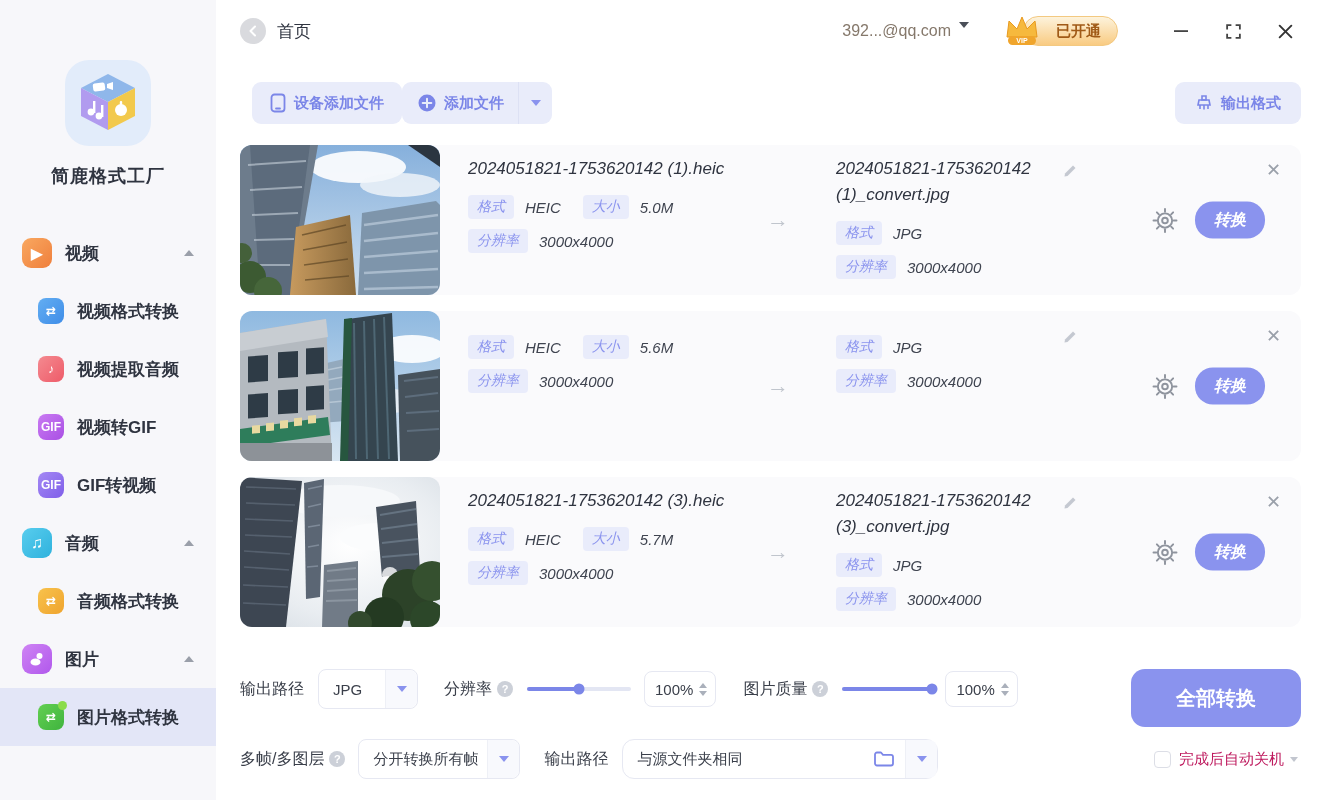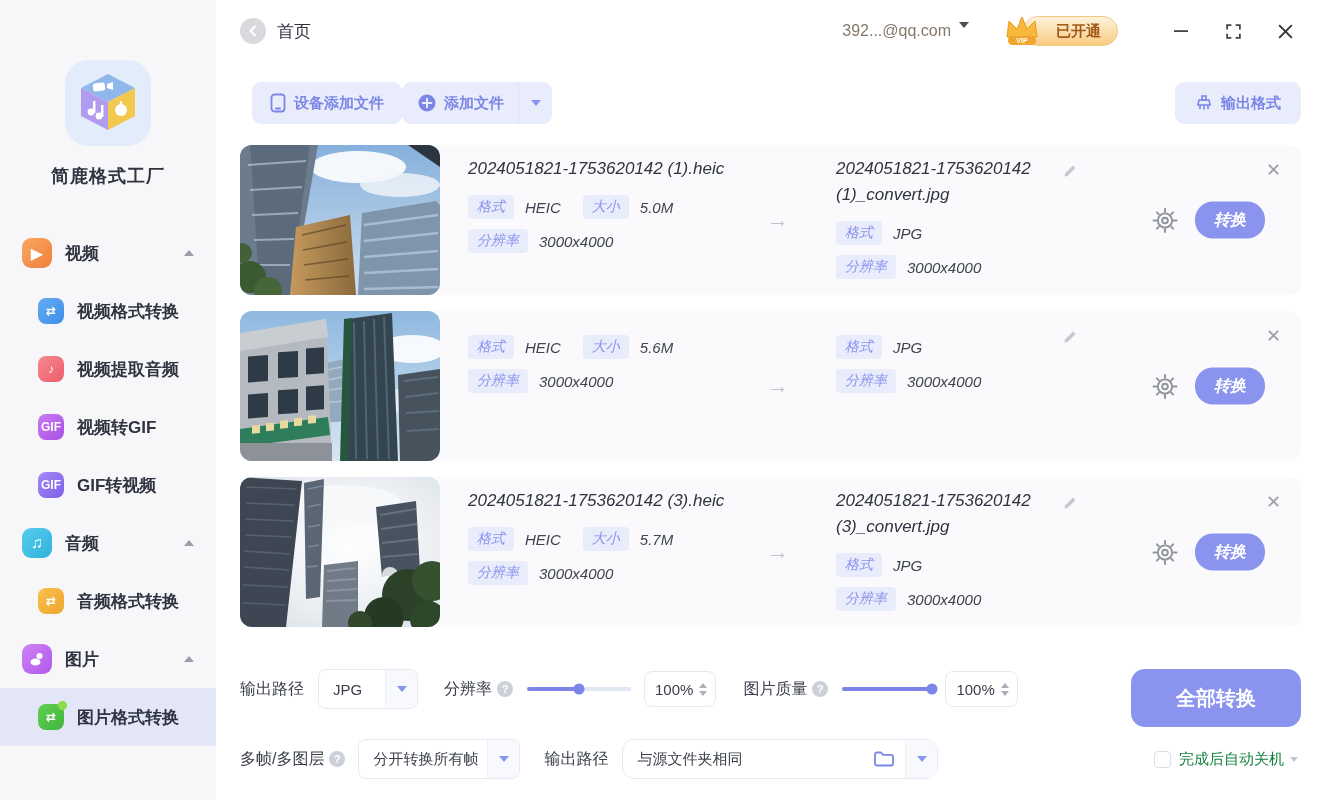--- a/index.html
+++ b/index.html
@@ -92,21 +92,21 @@
   .spin .v { font-size:15px; color:#3a3f4a; }
   .spin .arrows { margin-left:6px; display:flex; flex-direction:column; gap:3px; cursor:pointer; }
   .tri-up { width:0; height:0; border-left:4px solid transparent; border-right:4px solid transparent; border-bottom:5px solid #aab0bb; }
   .tri-dn { width:0; height:0; border-left:4px solid transparent; border-right:4px solid transparent; border-top:5px solid #aab0bb; }
   .path-field { height:40px; background:#fff; border:1px solid #e6e8f2; border-radius:12px; display:flex; align-items:center; width:316px; }
   .path-field .val { padding-left:14px; font-size:15px; color:#3a3f4a; flex:1; }
   .folder-zone { display:flex; align-items:center; padding-right:10px; cursor:pointer; }
   .convert-all { position:absolute; right:25px; top:669px; width:170px; height:58px; border-radius:14px; background:#8a93ee; color:#fff; font-size:20px; font-weight:bold; display:flex; align-items:center; justify-content:center; cursor:pointer; }
   .shutdown { position:absolute; right:28px; top:750px; display:flex; align-items:center; cursor:pointer; }
   .cb { width:17px; height:17px; border:1.5px solid #dcdee6; border-radius:4px; background:#fff; }
-  .shutdown .t { margin-left:8px; font-size:15px; color:#15803d; }
+  .shutdown .t { margin-left:8px; font-size:15px; color:#be185d; }
   .shutdown .c { margin-left:6px; width:0; height:0; border-left:4px solid transparent; border-right:4px solid transparent; border-top:5px solid #c2c6cf; }
 </style>
 </head>
 <body>
 
 <div class="sidebar">
   <div class="logo-wrap">
     <svg width="86" height="86" viewBox="0 0 86 86">
       <rect x="0" y="0" width="86" height="86" rx="24" fill="#e2ecfa"></rect>
       <polygon points="43,14 70,28 43,42 16,28" fill="#8fb7ea"></polygon>

